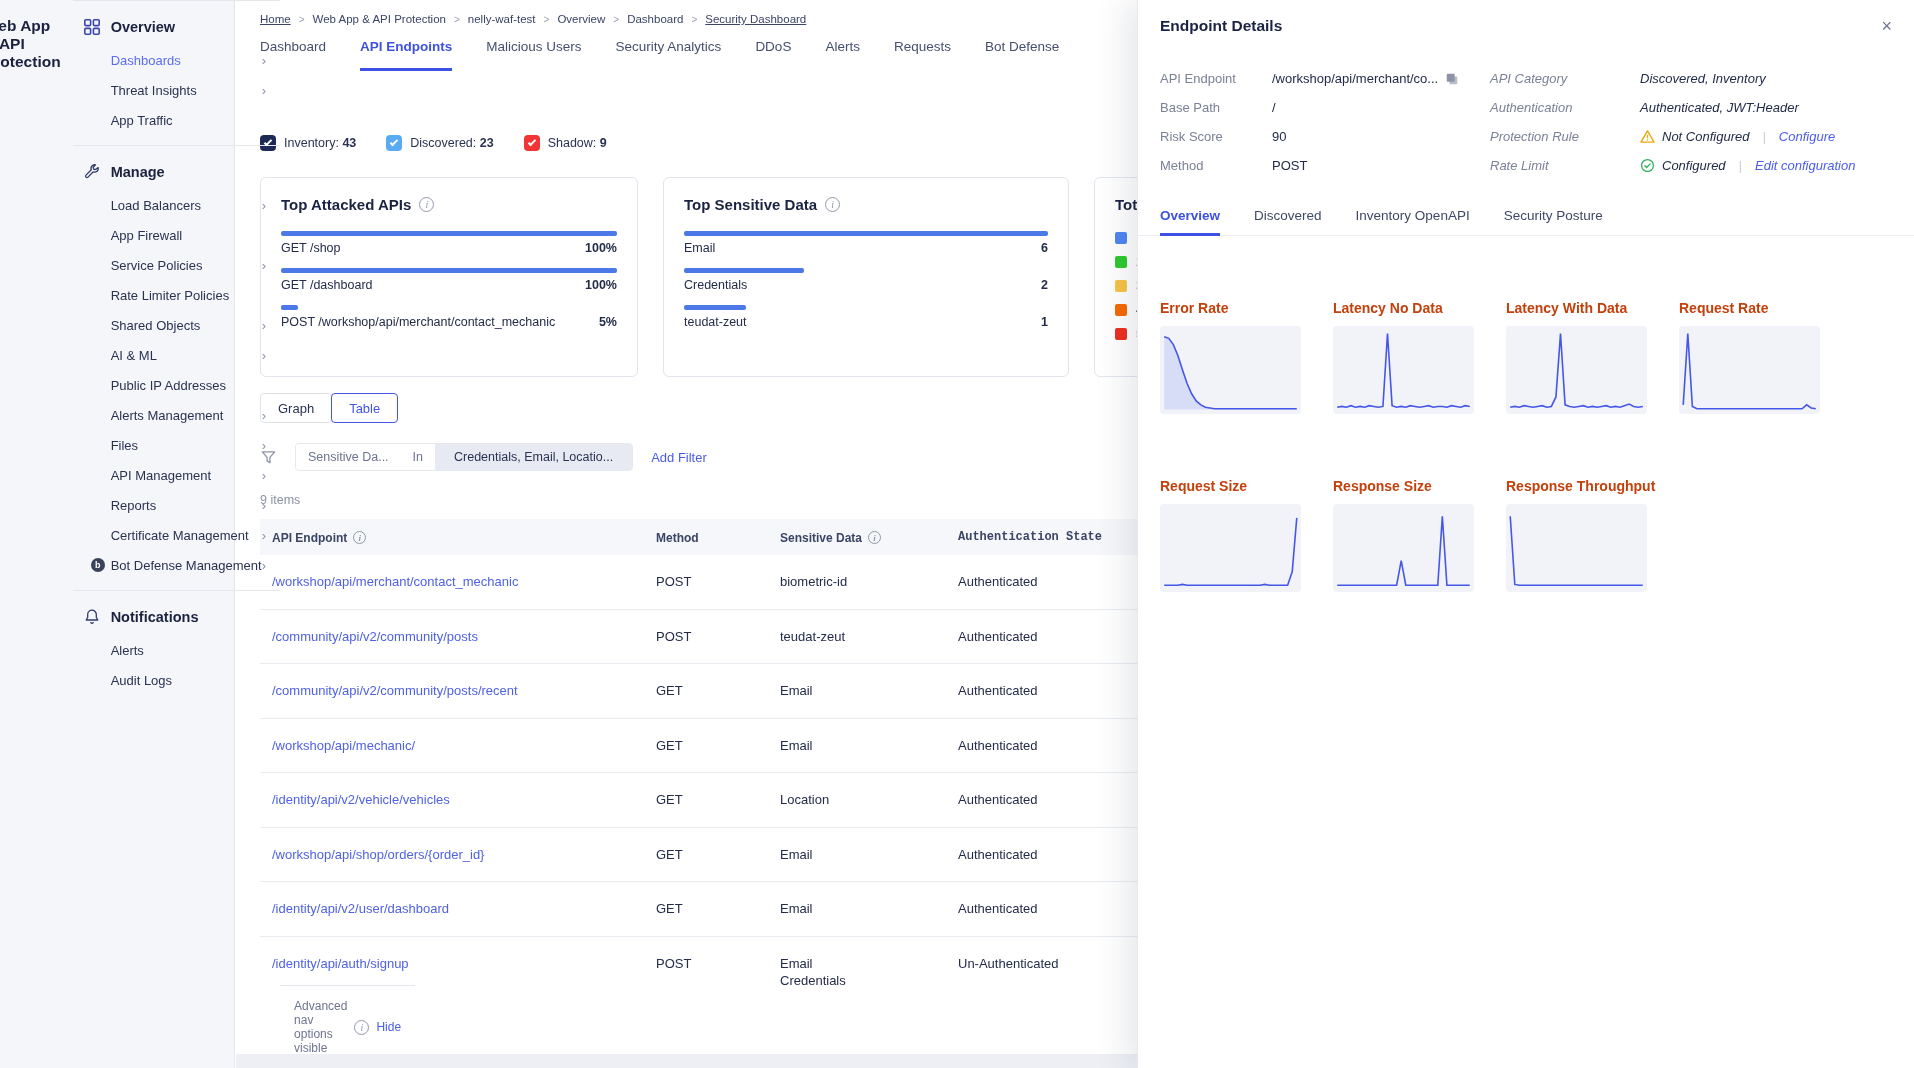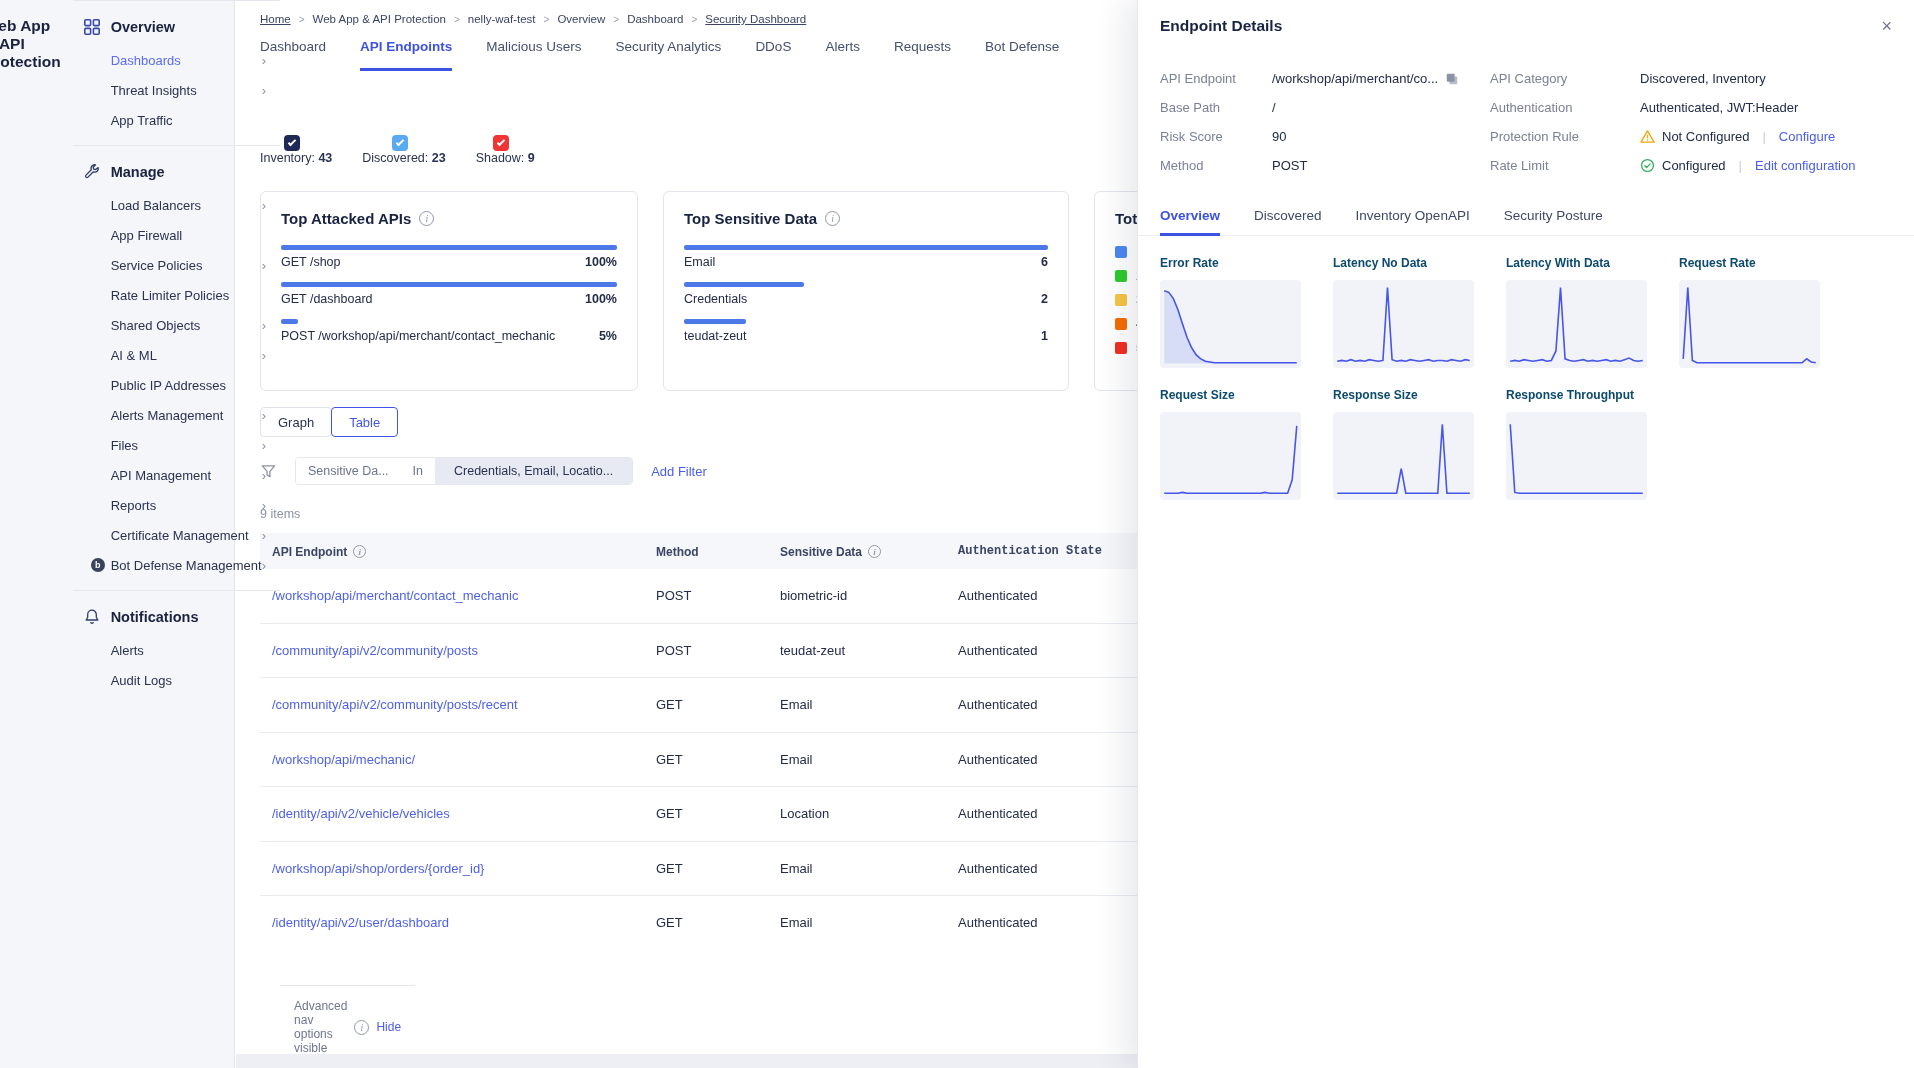--- a/index.html
+++ b/index.html
@@ -47,21 +47,21 @@
   .crumb.u { text-decoration:underline; }
   .crumb-sep { color:#9aa0b4; font-size:10px; }
   .page-title-row { padding:7px 0 13px 24px; display:flex; align-items:center; gap:10px; border-bottom:1px solid #e7e9f0; }
   .page-title { font-size:17px; font-weight:600; color:#1a2342; }
   .title-caret { border-color:#6a7188; }
   .tabs { display:flex; gap:34px; padding-left:24px; height:46px; align-items:stretch; }
   .tab { font-size:13.5px; color:#454f6e; display:flex; align-items:center; border-bottom:3px solid transparent; cursor:pointer; }
   .tab.active { color:#3d51e2; font-weight:bold; border-bottom-color:#3d51e2; }
   .content { padding:64px 24px 0; }
   .toggle-row { display:flex; gap:30px; align-items:center; margin-bottom:26px; }
-  .toggle { display:flex; align-items:center; cursor:pointer;flex-direction:column; }
+  .toggle { display:flex; align-items:center; cursor:pointer; }
   .cb { width:16px; height:16px; border-radius:4px; display:inline-flex; align-items:center; justify-content:center; margin-right:8px; }
   .tick { width:4px; height:8px; border-right:2px solid #fff; border-bottom:2px solid #fff; transform:rotate(45deg); margin-top:-2px; }
   .toggle-label { font-size:12.5px; color:#2a3252; }
   .cards { display:flex; gap:25px; margin-bottom:16px; }
   .card { background:#fff; border:1px solid #e2e5ed; border-radius:6px; padding:18px 20px; height:200px; }
   .card1 { width:378px; } .card2 { width:406px; } .card3 { width:430px; }
   .card-title-row { display:flex; align-items:center; gap:8px; margin-bottom:18px; }
   .card-title { font-size:15px; font-weight:600; color:#1a2342; }
   .metric-row { margin-bottom:13px; }
   .metric-bar { height:5px; background:#4d78e8; border-radius:2px; margin-bottom:5px; }
@@ -91,35 +91,35 @@
   .bottom-strip { position:absolute; left:0; right:0; bottom:0; height:14px; background:#edeff4; }
 
   
   .panel { position:absolute; left:1137px; top:0; width:777px; height:100%; background:#fff;
            border-left:1px solid #e6e8ef; box-shadow:-12px 0 30px rgba(25,35,70,.10); z-index:5; }
   .panel-head { height:52px; display:flex; align-items:center; padding:0 22px; }
   .panel-title { font-size:15.5px; font-weight:600; color:#1a2342; flex:1; }
   .close-x { color:#6f7590; font-size:18px; cursor:pointer; line-height:1; }
   .detail-grid { display:flex; padding:16px 22px 8px; }
   .dcol.left { width:330px; }
-  .dcol.right { flex:1; }
+  .dcol.right { flex:1;font-style:italic; }
   .drow { display:flex; margin-bottom:8px; align-items:center; font-size:13px; min-height:21px; }
   .left .dlabel { width:112px; } .right .dlabel { width:150px; }
   .dlabel { color:#7b8197; flex:0 0 auto; }
   .dvalue { color:#222b49; display:flex; align-items:center; gap:7px; }
   .copy-icon { display:flex; cursor:pointer; }
   .pipe { color:#c8cdd9; margin:0 6px; }
   .dlink { color:#4a5cec; cursor:pointer; text-decoration:none; }
   .panel-tabs { display:flex; gap:34px; padding:6px 22px 0; height:44px; align-items:stretch; border-bottom:1px solid #eceef3; }
   .ptab { font-size:13.5px; color:#3e4966; display:flex; align-items:center; border-bottom:3px solid transparent;
           margin-bottom:-1px; cursor:pointer; }
   .ptab.active { color:#3d51e2; font-weight:bold; border-bottom-color:#3d51e2; }
   .charts { padding:20px 22px; display:flex; flex-wrap:wrap; gap:20px 32px; width:720px; }
   .chart { width:141px; }
-  .chart-title { font-size:12px; font-weight:bold; color:#0c4a6e; margin-bottom:10px; white-space:nowrap; }
+  .chart-title { font-size:14px; font-weight:bold; color:#c2410c; margin-bottom:10px; white-space:nowrap;margin-top:44px; }
   .chart-box { width:141px; height:88px; background:#f1f3f8; border-radius:4px; overflow:hidden; }
   .chart-box svg { width:100%; height:100%; display:block; }
 </style>
 </head>
 <body>
 
 <div class="app">
 
   <aside class="sidebar">
     <div class="logo">
@@ -476,20 +476,30 @@
             </tr>
             <tr>
               <td><a class="ep-link">/identity/api/v2/user/dashboard</a></td>
               <td>GET</td>
               <td>
                 <div>Email</div>
               </td>
               <td>Authenticated</td>
               <td></td>
             </tr>
+            <tr>
+              <td><a class="ep-link">/identity/api/auth/signup</a></td>
+              <td>POST</td>
+              <td>
+                <div>Email</div>
+                <div>Credentials</div>
+              </td>
+              <td>Un-Authenticated</td>
+              <td></td>
+            </tr>
           </tbody>
       </table>
     </div>
     <div class="bottom-strip"></div>
   </main>
 
   <section class="panel">
     <div class="panel-head">
       <div class="panel-title">Endpoint Details</div>
       <span class="close-x">×</span>

